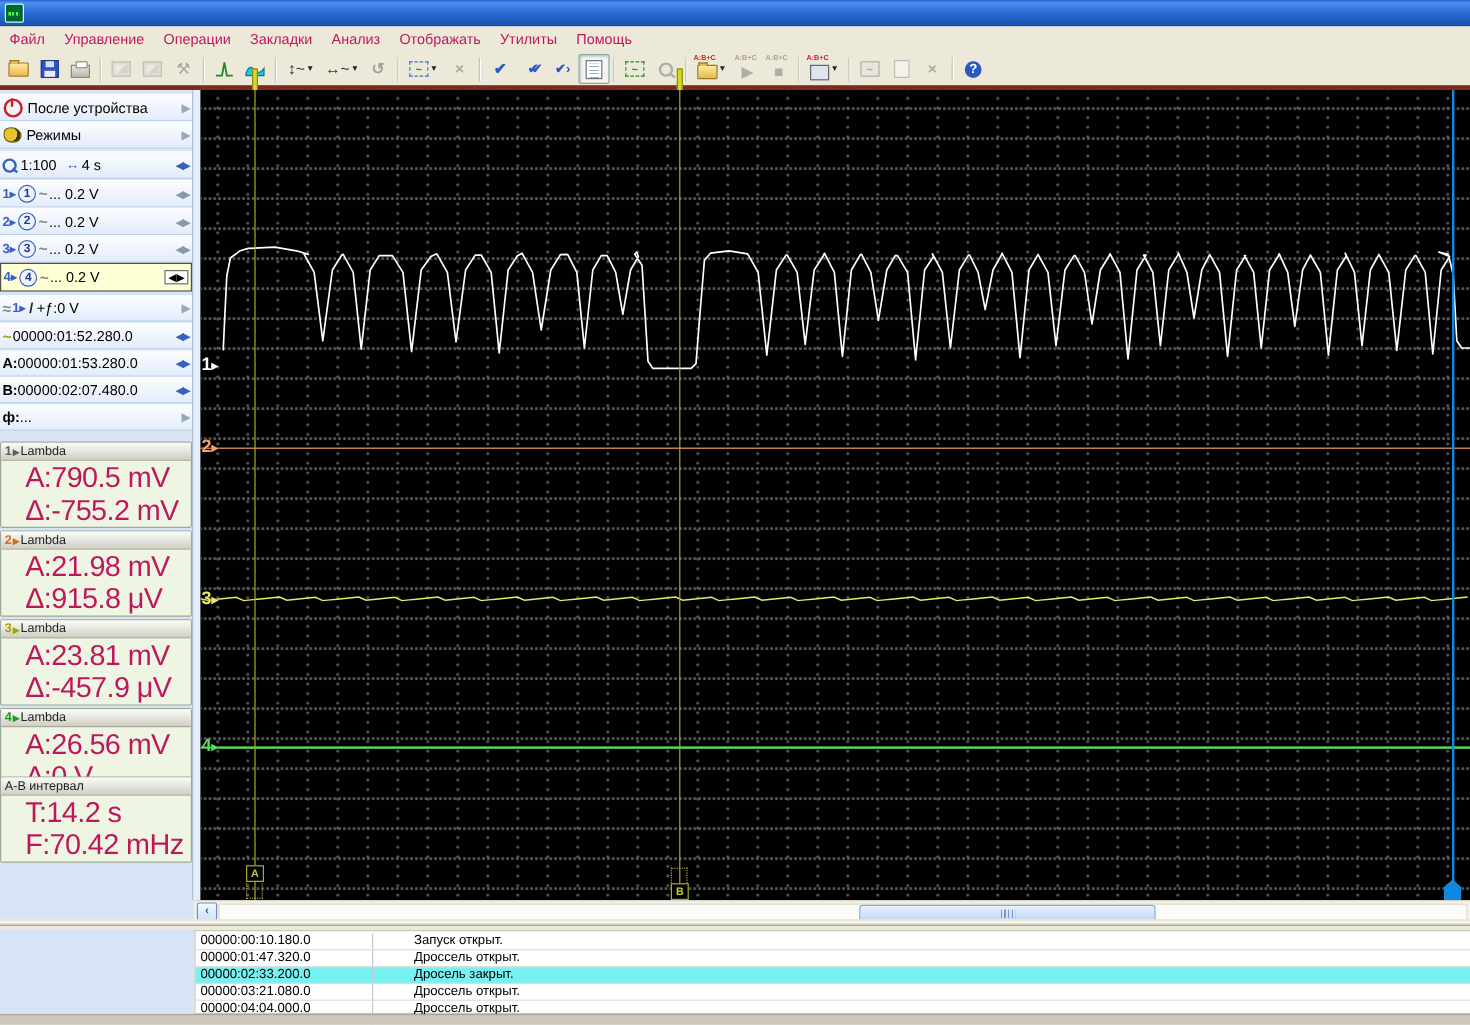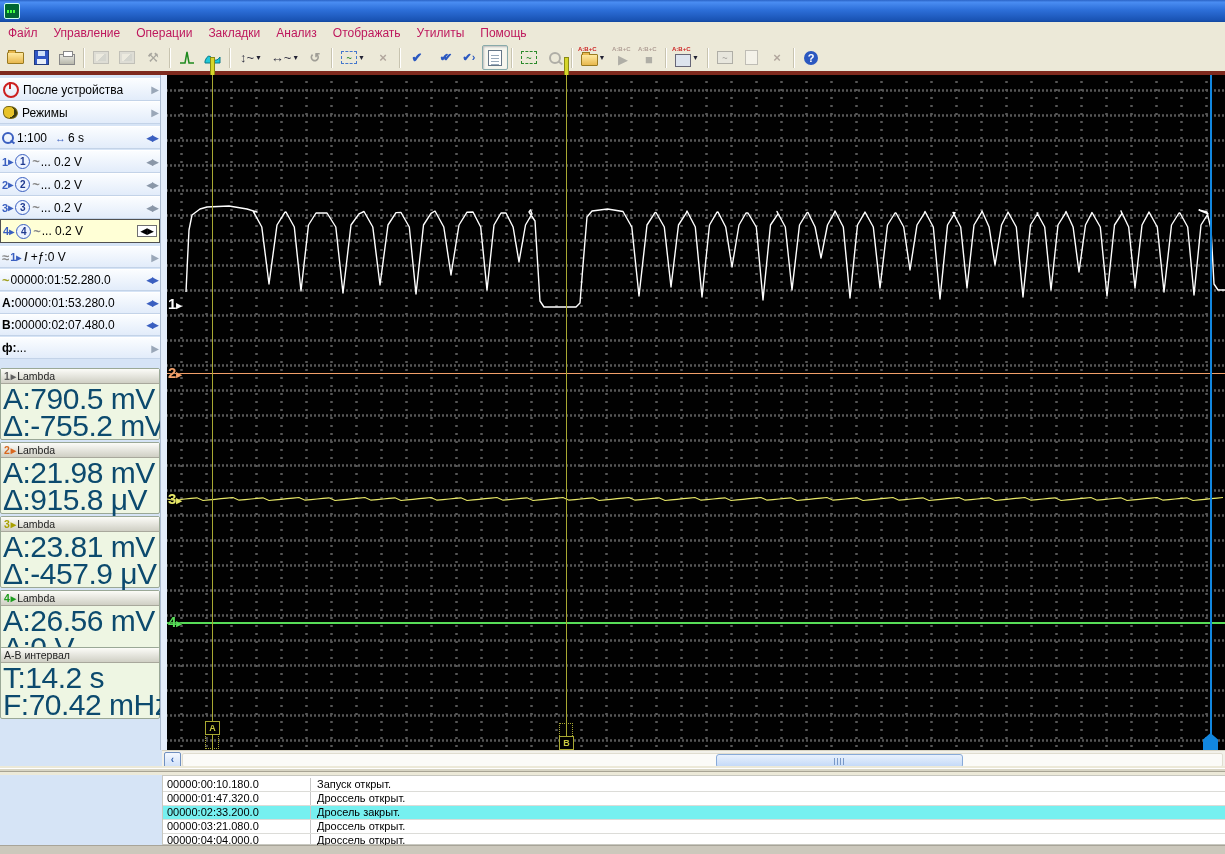--- a/index.html
+++ b/index.html
@@ -83,21 +83,21 @@
   .mag-ic::after{content:"";position:absolute;left:6px;top:7px;width:5px;height:2px;background:#3a5fc0;transform:rotate(40deg);}
   .spread-ic{color:#3a5fc0;font-size:11px;margin:0 2px 0 8px;}
   .sel-row{background:#ffffd6 !important;border:1px solid #505050 !important;}
   .btn-pair{border:1px solid #707070;background:#fff;padding:0 2px;font-size:9px;color:#000;margin-left:2px;}
   
   .panel{position:absolute;left:0;width:160px;height:72px;box-sizing:border-box;
     border:1px solid #9aa896;background:#eef6e3;border-radius:2px;}
   .panel-h{height:14px;background:linear-gradient(180deg,#fcfcf8,#cfcfc4);border-bottom:1px solid #a8a89c;
     font-size:10.5px;display:flex;align-items:center;padding-left:3px;color:#222;}
   .panel-h .pfx{font-weight:bold;margin-right:1px;}
-  .panel-b{font-size:30px;line-height:27px;color:#0c4a6e;padding:1px 0 0 2px;letter-spacing:-0.5px;white-space:nowrap;}
+  .panel-b{font-size:24px;line-height:27px;color:#be185d;padding:1px 0 0 20px;letter-spacing:-0.5px;white-space:nowrap;}
   .c1{color:#606060;} .c2{color:#d86820;} .c3{color:#a8a000;} .c4{color:#1c9c1c;}
   
   .screen{position:absolute;left:167px;top:75px;width:1058px;height:675px;background:#010101;overflow:hidden;
     background-image:
       radial-gradient(circle,#565656 1px,transparent 1.5px),
       radial-gradient(circle,#565656 1px,transparent 1.5px);
     background-size:4px 25px,25px 8px;
     background-position:2px 3px,2px 3px;}
   .hline{position:absolute;left:0;width:100%;height:1px;}
   .vline{position:absolute;top:0;width:1px;height:100%;}
@@ -120,21 +120,21 @@
     border:1px solid #e0ddd0;border-radius:2px;}
   .hs-thumb{position:absolute;left:533px;top:0px;width:245px;height:12px;border:1px solid #88aad8;border-radius:3px;
     background:linear-gradient(180deg,#e8f1fd,#c2d8f8);display:flex;align-items:center;justify-content:center;}
   .hs-grip{width:12px;height:7px;
     background:repeating-linear-gradient(90deg,#7898c8 0 1px,transparent 1px 3px);}
   .splitter{position:absolute;left:0;top:766px;width:100%;height:9px;
     background:linear-gradient(180deg,#ece9d8 0 2px,#ffffff 2px 3px,#d8d5c4 3px 5px,#a8a494 5px 6px,#ece9d8 6px 9px);}
   
   .events{position:absolute;left:162px;top:775px;width:1063px;height:70px;background:#fff;
     border:1px solid #c8c8c0;border-right:none;box-sizing:border-box;padding-top:2px;font-size:11px;}
-  .ev-row{display:flex;height:13px;line-height:12px;border-bottom:1px solid #dcdcd8;color:#000;}
+  .ev-row{display:flex;height:13px;line-height:12px;border-bottom:1px solid #dcdcd8;color:#000;gap:28px;}
   .ev-time{width:148px;padding-left:4px;border-right:1px solid #c8c8c8;box-sizing:border-box;white-space:nowrap;}
   .ev-text{flex:1;padding-left:6px;white-space:nowrap;}
   .ev-row.sel{background:#76f0f0;}
   .status-strip{position:absolute;left:0;top:845px;width:100%;height:9px;background:#ccc8bc;border-top:1px solid #a8a498;}
 </style>
 </head>
 <body>
 
 <div class="app">
 
@@ -272,21 +272,21 @@
     </div>
     <div class="srow" style="top:26px;height:23px;">
       <span class="mode-ic"></span>
       <span class="grow">Режимы</span>
       <span class="arr single">▶</span>
     </div>
     <div class="srow" style="top:51px;height:23px;">
       <span class="mag-ic"></span>
       <span>1:100</span>
       <span class="spread-ic">↔</span>
-      <span class="grow">6 s</span>
+      <span class="grow">4 s</span>
       <span class="arr blue">◀▶</span>
     </div>
 
     <div class="srow" style="top:75px;height:23px;">
       <span class="ch-mark">1</span>
         <span class="ch-mark tri">▸</span>
       <span class="ch-circle">1</span>
       <span class="wave-ic">~</span>
       <span class="grow">... 0.2 V</span>
       <span class="arr">◀▶</span>

